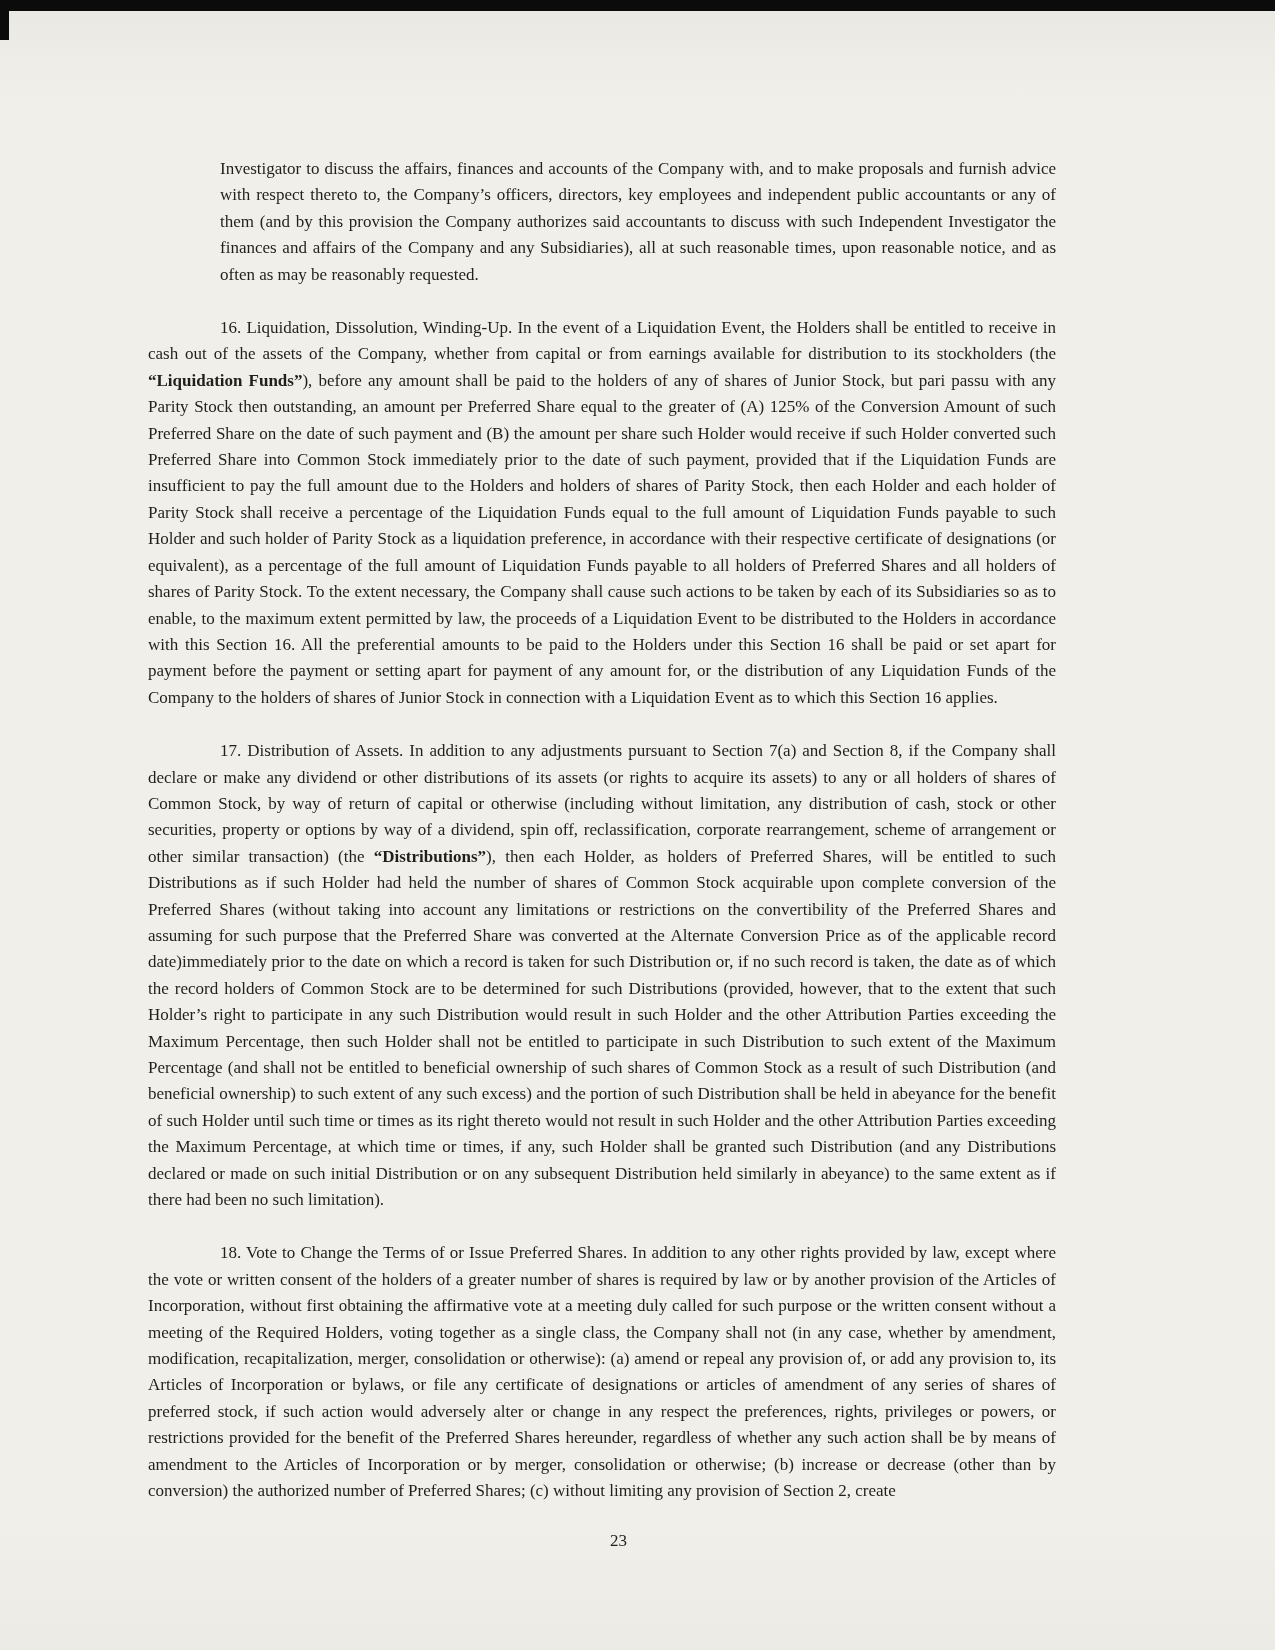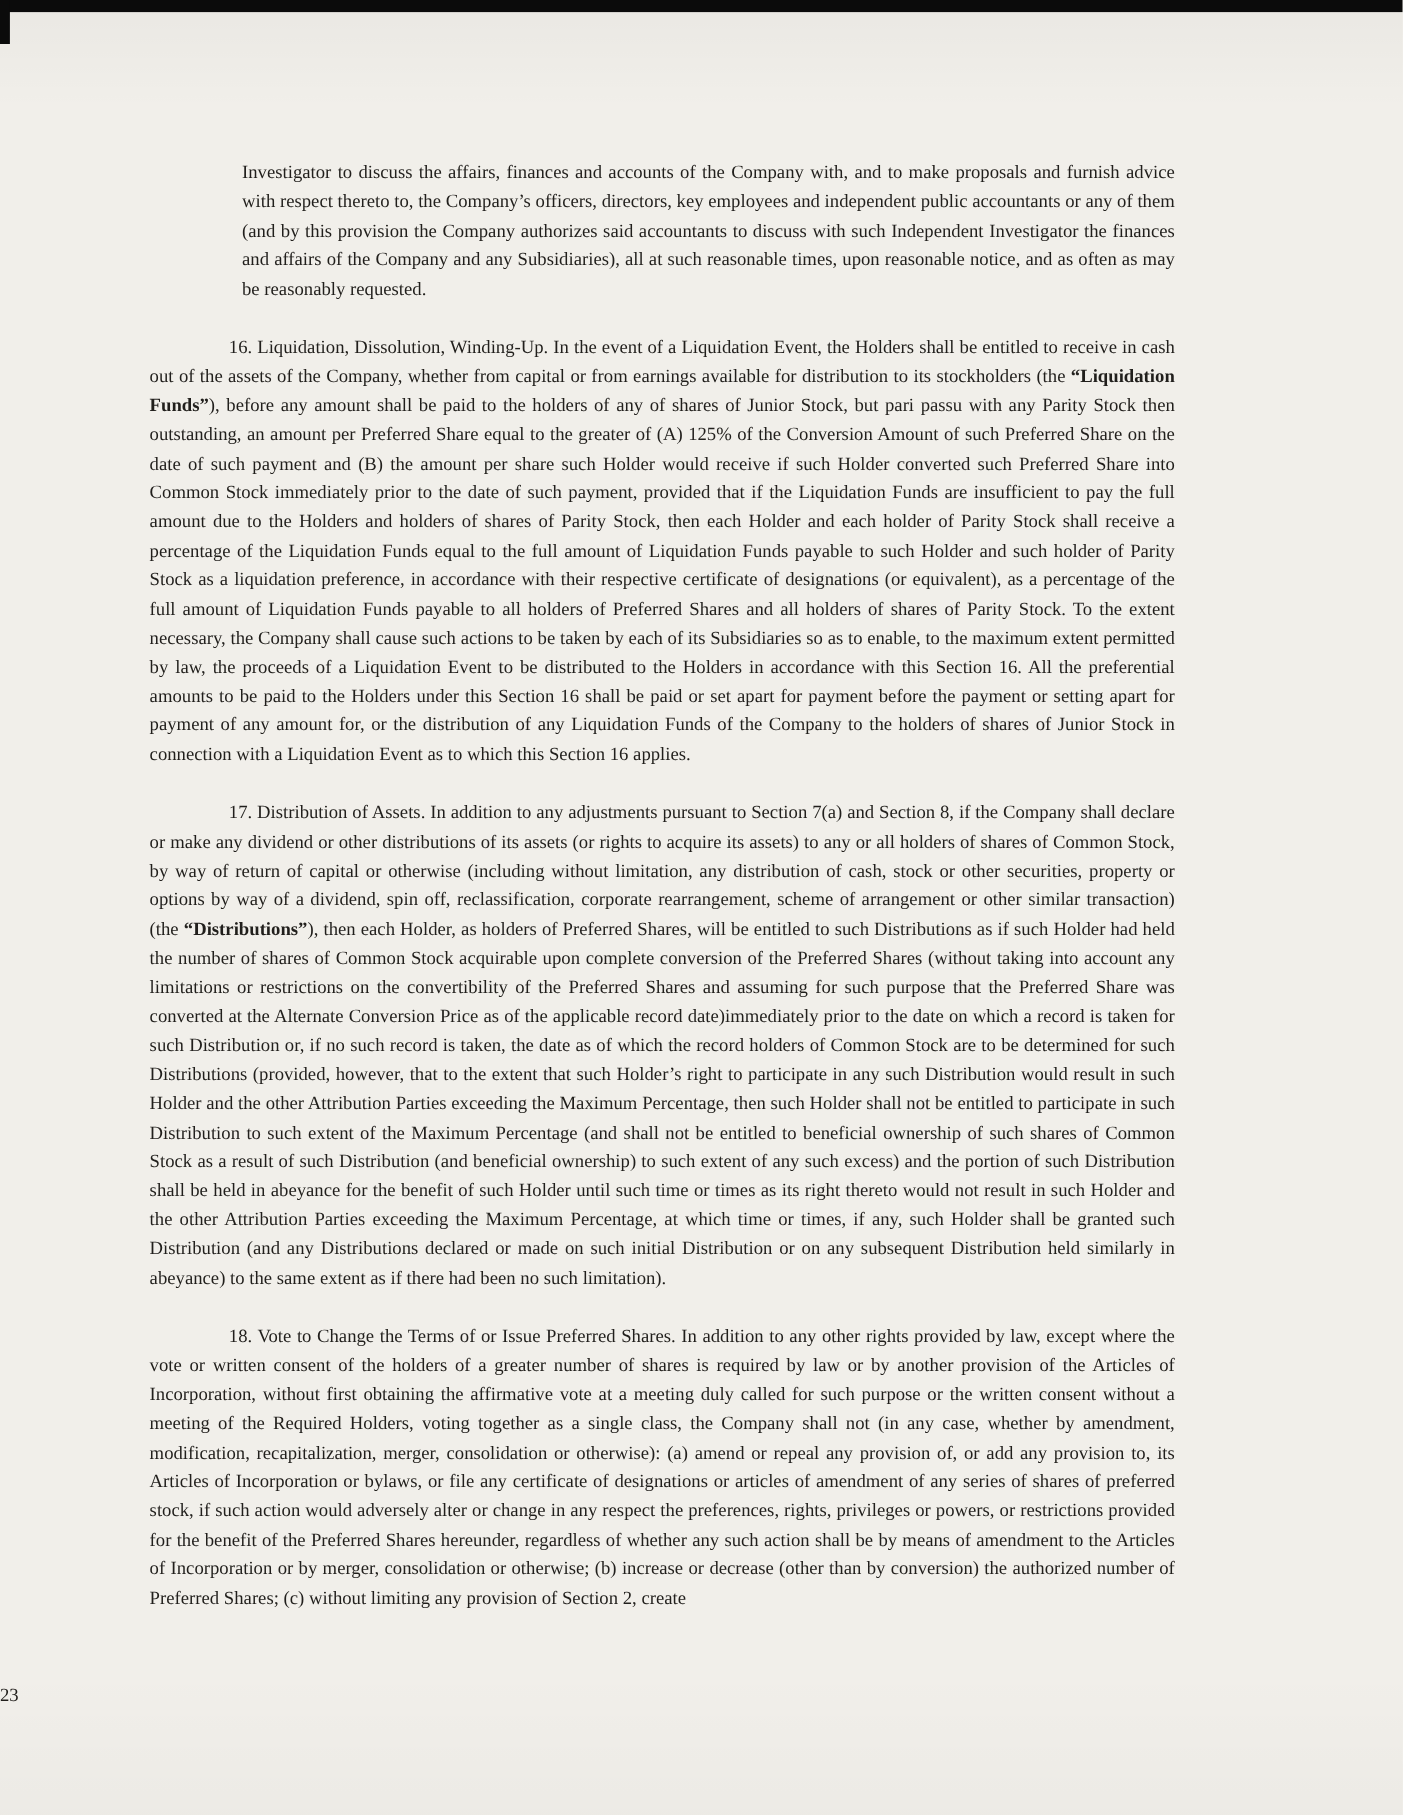--- a/index.html
+++ b/index.html
@@ -27,35 +27,35 @@
     background:var(--bar);
   }
   .content{
     position:absolute;
     left:136px;top:144px;
     width:932px;
     font-size:17px;
     line-height:26.4px;
     text-align:justify;
   }
-  p.para{margin:0;}
+  p.para{margin:12px;}
   p.blockquote{
     margin-left:84px;
     margin-bottom:24px;
   }
   p.section{
     text-indent:72px;
     margin-top:27px;
   }
   .underline{}
   .bold{font-weight:bold;}
   .page-number{
     position:absolute;
     top:1531px;left:0;width:1237px;
-    text-align:left;
+    text-align:center;
     font-size:17px;
     color:var(--ink);
   }
 </style>
 </head>
 <body>
 
 <div class="scan-bar"></div>
 <div class="scan-notch"></div>
 

